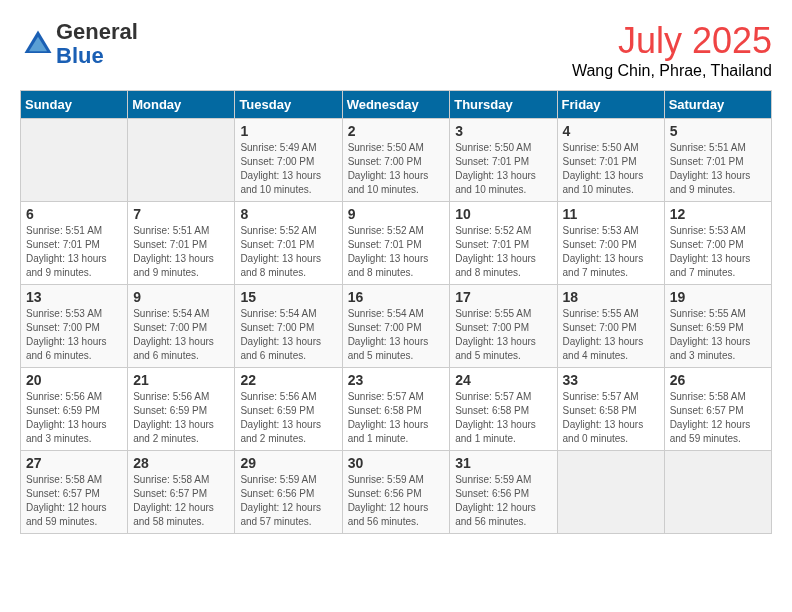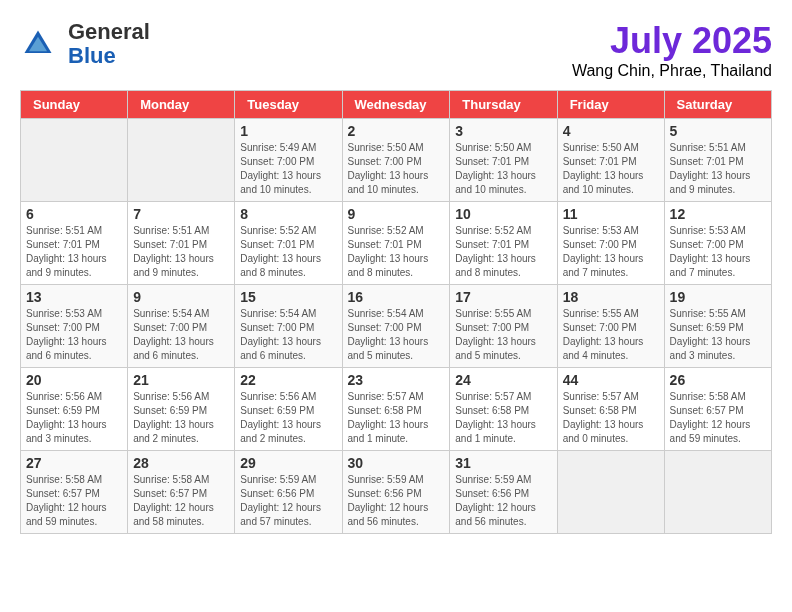--- a/index.html
+++ b/index.html
@@ -12,54 +12,54 @@
     }
     .header {
       display: flex;
       justify-content: space-between;
       align-items: flex-start;
       margin-bottom: 10px;
     }
     .logo {
       display: flex;
       align-items: center;
-      gap: 12px;
+      gap: 0;
     }
     .logo-text {
       font-size: 22px;
       font-weight: bold;
       line-height: 1.1;
     }
     .logo-general { color: #333; }
     .logo-blue { color: #1a5fb4; }
     .logo-icon {
       width: 36px;
       height: 36px;
     }
     .title-block {
       text-align: right;
     }
     .month-title {
       font-size: 36px;
-      color: #6d28d9;
-      font-weight: bold;
+      color: #ef4444;
+      font-weight: normal;
     }
     .location-title {
       font-size: 16px;
       color: #000000;
     }
     .calendar {
       width: 100%;
       border-collapse: collapse;
       font-size: 11px;
     }
     .calendar th {
-      background-color: #ef4444;
+      background-color: #0369a1;
       color: #fff;
-      padding: 6px 12px;
+      padding: 6px 4px;
       text-align: left;
       font-size: 13px;
       font-weight: bold;
       border: 1px solid #ccc;
     }
     .calendar td {
       border: 1px solid #ccc;
       vertical-align: top;
       padding: 4px 5px;
       width: 108px;
@@ -292,21 +292,21 @@
 and 1 minute.</div>
         </td>
         <td>
           <span class="day-number">24</span>
           <div class="day-info" style="white-space: pre-line;">Sunrise: 5:57 AM
 Sunset: 6:58 PM
 Daylight: 13 hours
 and 1 minute.</div>
         </td>
         <td>
-          <span class="day-number">44</span>
+          <span class="day-number">33</span>
           <div class="day-info" style="white-space: pre-line;">Sunrise: 5:57 AM
 Sunset: 6:58 PM
 Daylight: 13 hours
 and 0 minutes.</div>
         </td>
         <td>
           <span class="day-number">26</span>
           <div class="day-info" style="white-space: pre-line;">Sunrise: 5:58 AM
 Sunset: 6:57 PM
 Daylight: 12 hours

